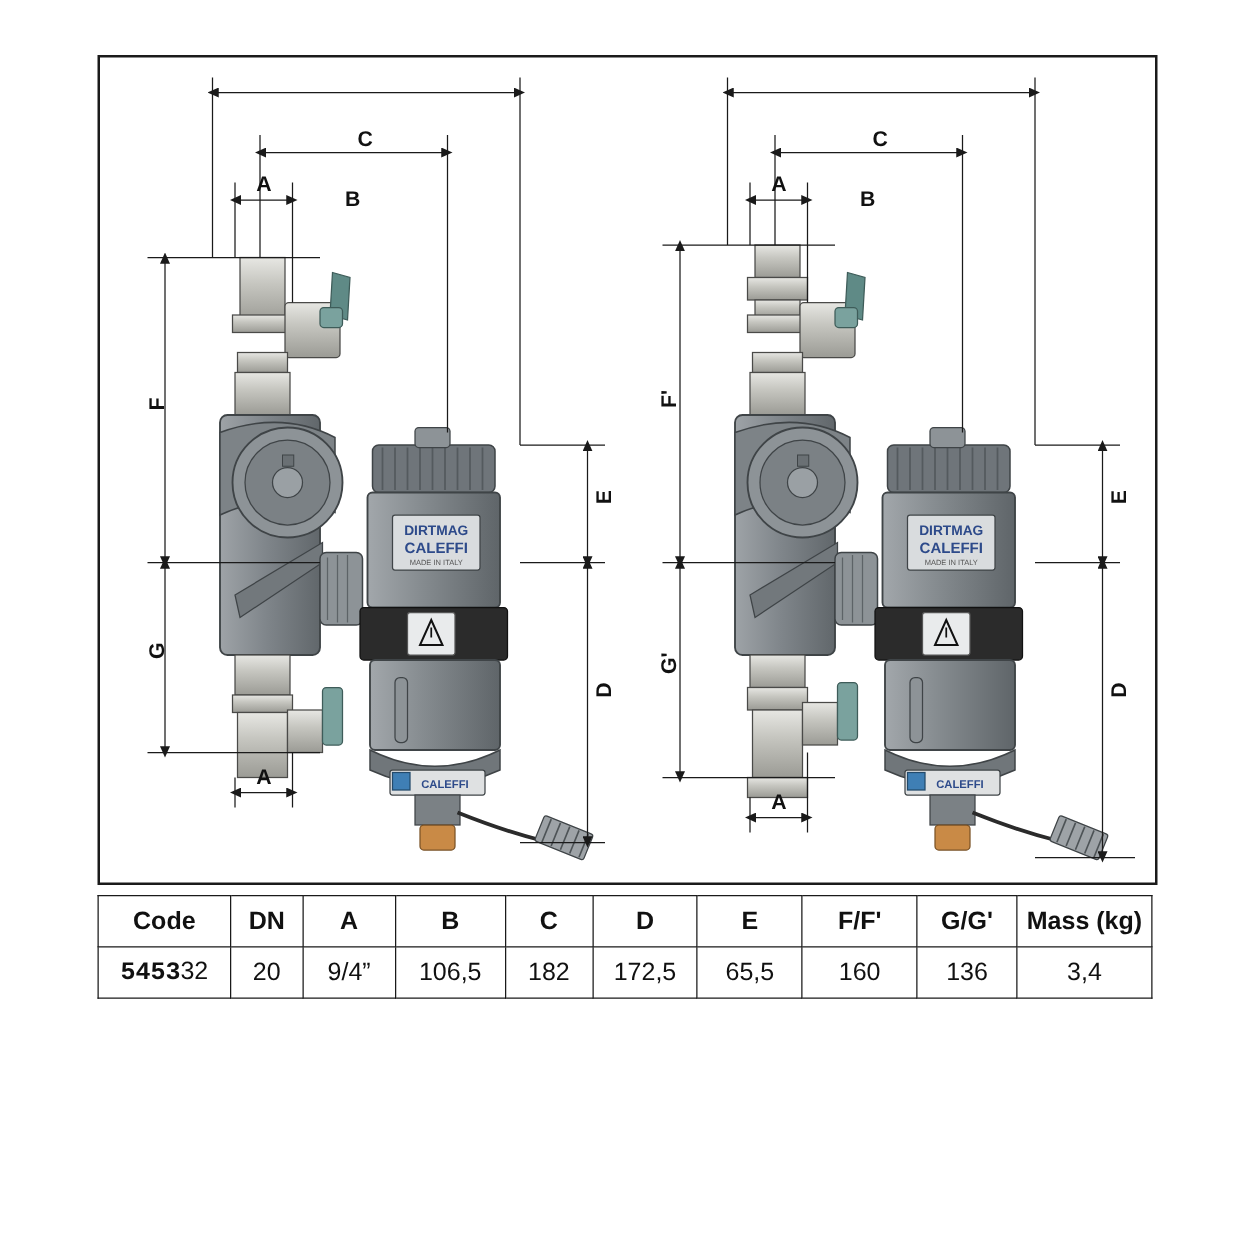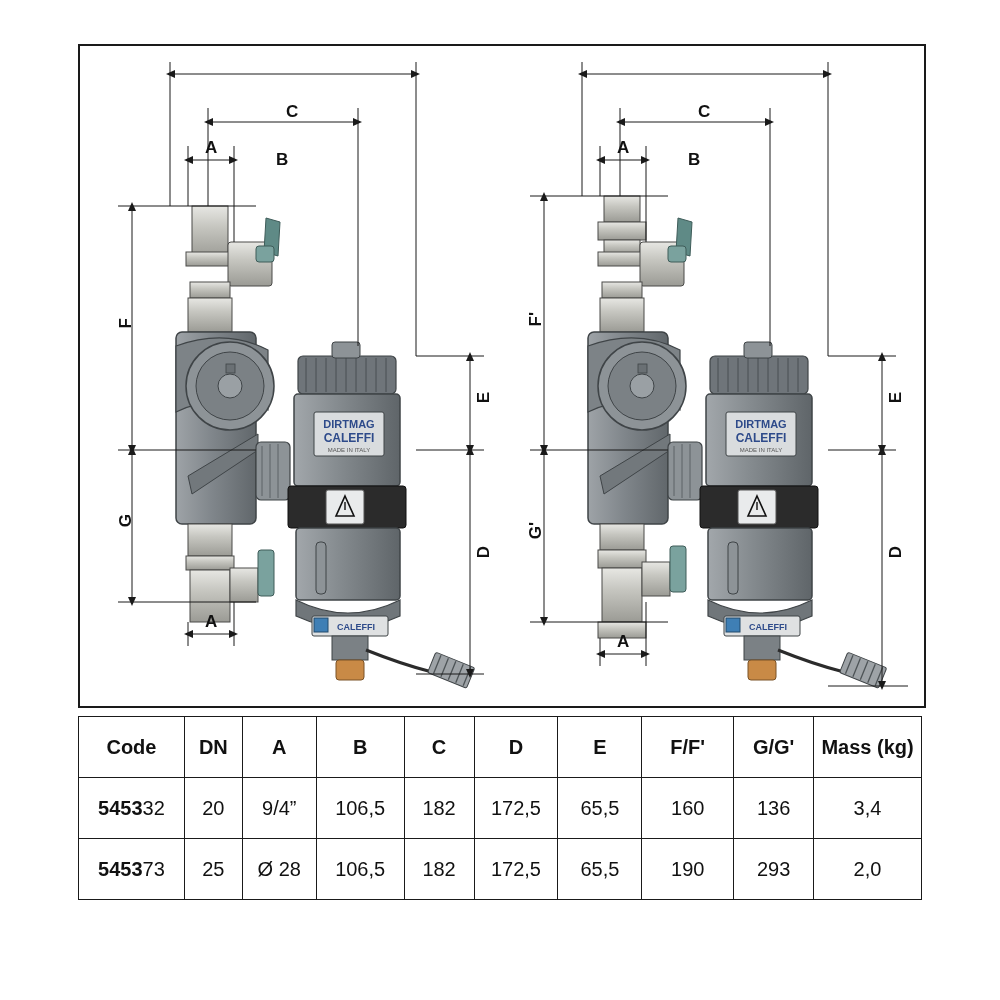--- a/index.html
+++ b/index.html
@@ -7,24 +7,24 @@
   .sheet{position:relative;width:1000px;height:1000px;}
 
   
   .frame{position:absolute;left:78px;top:44px;width:844px;height:660px;border:2px solid #1a1a1a;background:#fff;}
   .dlabel{position:absolute;font-weight:bold;font-size:17px;color:#111;font-family:"Liberation Sans",sans-serif;}
   .dlabel.vert{writing-mode:vertical-rl;transform:rotate(180deg);}
 
   
   .tbl-wrap{position:absolute;left:78px;top:716px;width:844px;}
   table.spec{border-collapse:collapse;width:844px;font-family:"Liberation Sans",sans-serif;}
-  table.spec th,table.spec td{border:1px solid #1a1a1a;text-align:center;font-size:20px;padding:13px 2px;height:34px;color:#111;}
+  table.spec th,table.spec td{border:1px solid #1a1a1a;text-align:center;font-size:20px;padding:3px 2px;height:34px;color:#111;}
   table.spec th{font-weight:bold;font-size:20px;}
   table.spec td.code{font-size:20px;}
-  table.spec td.code b{font-weight:bold;}
+  table.spec td.code b{font-weight:bold;font-family:Liberation Mono, monospace;}
   col.c-code{width:106px;}
   col.c-dn{width:58px;}
   col.c-a{width:74px;}
   col.c-b{width:88px;}
   col.c-c{width:70px;}
   col.c-d{width:84px;}
   col.c-e{width:84px;}
   col.c-f{width:92px;}
   col.c-g{width:80px;}
   col.c-mass{width:108px;}
@@ -326,29 +326,17 @@
           <td>20</td>
           <td>9/4”</td>
           <td>106,5</td>
           <td>182</td>
           <td>172,5</td>
           <td>65,5</td>
           <td>160</td>
           <td>136</td>
           <td>3,4</td>
         </tr>
-        <tr>
-          <td class="code"><b>5453</b><span>73</span></td>
-          <td>25</td>
-          <td>Ø 28</td>
-          <td>106,5</td>
-          <td>182</td>
-          <td>172,5</td>
-          <td>65,5</td>
-          <td>190</td>
-          <td>293</td>
-          <td>2,0</td>
-        </tr>
       </tbody>
     </table>
   </div>
 
 </div>
 
 </body></html>

